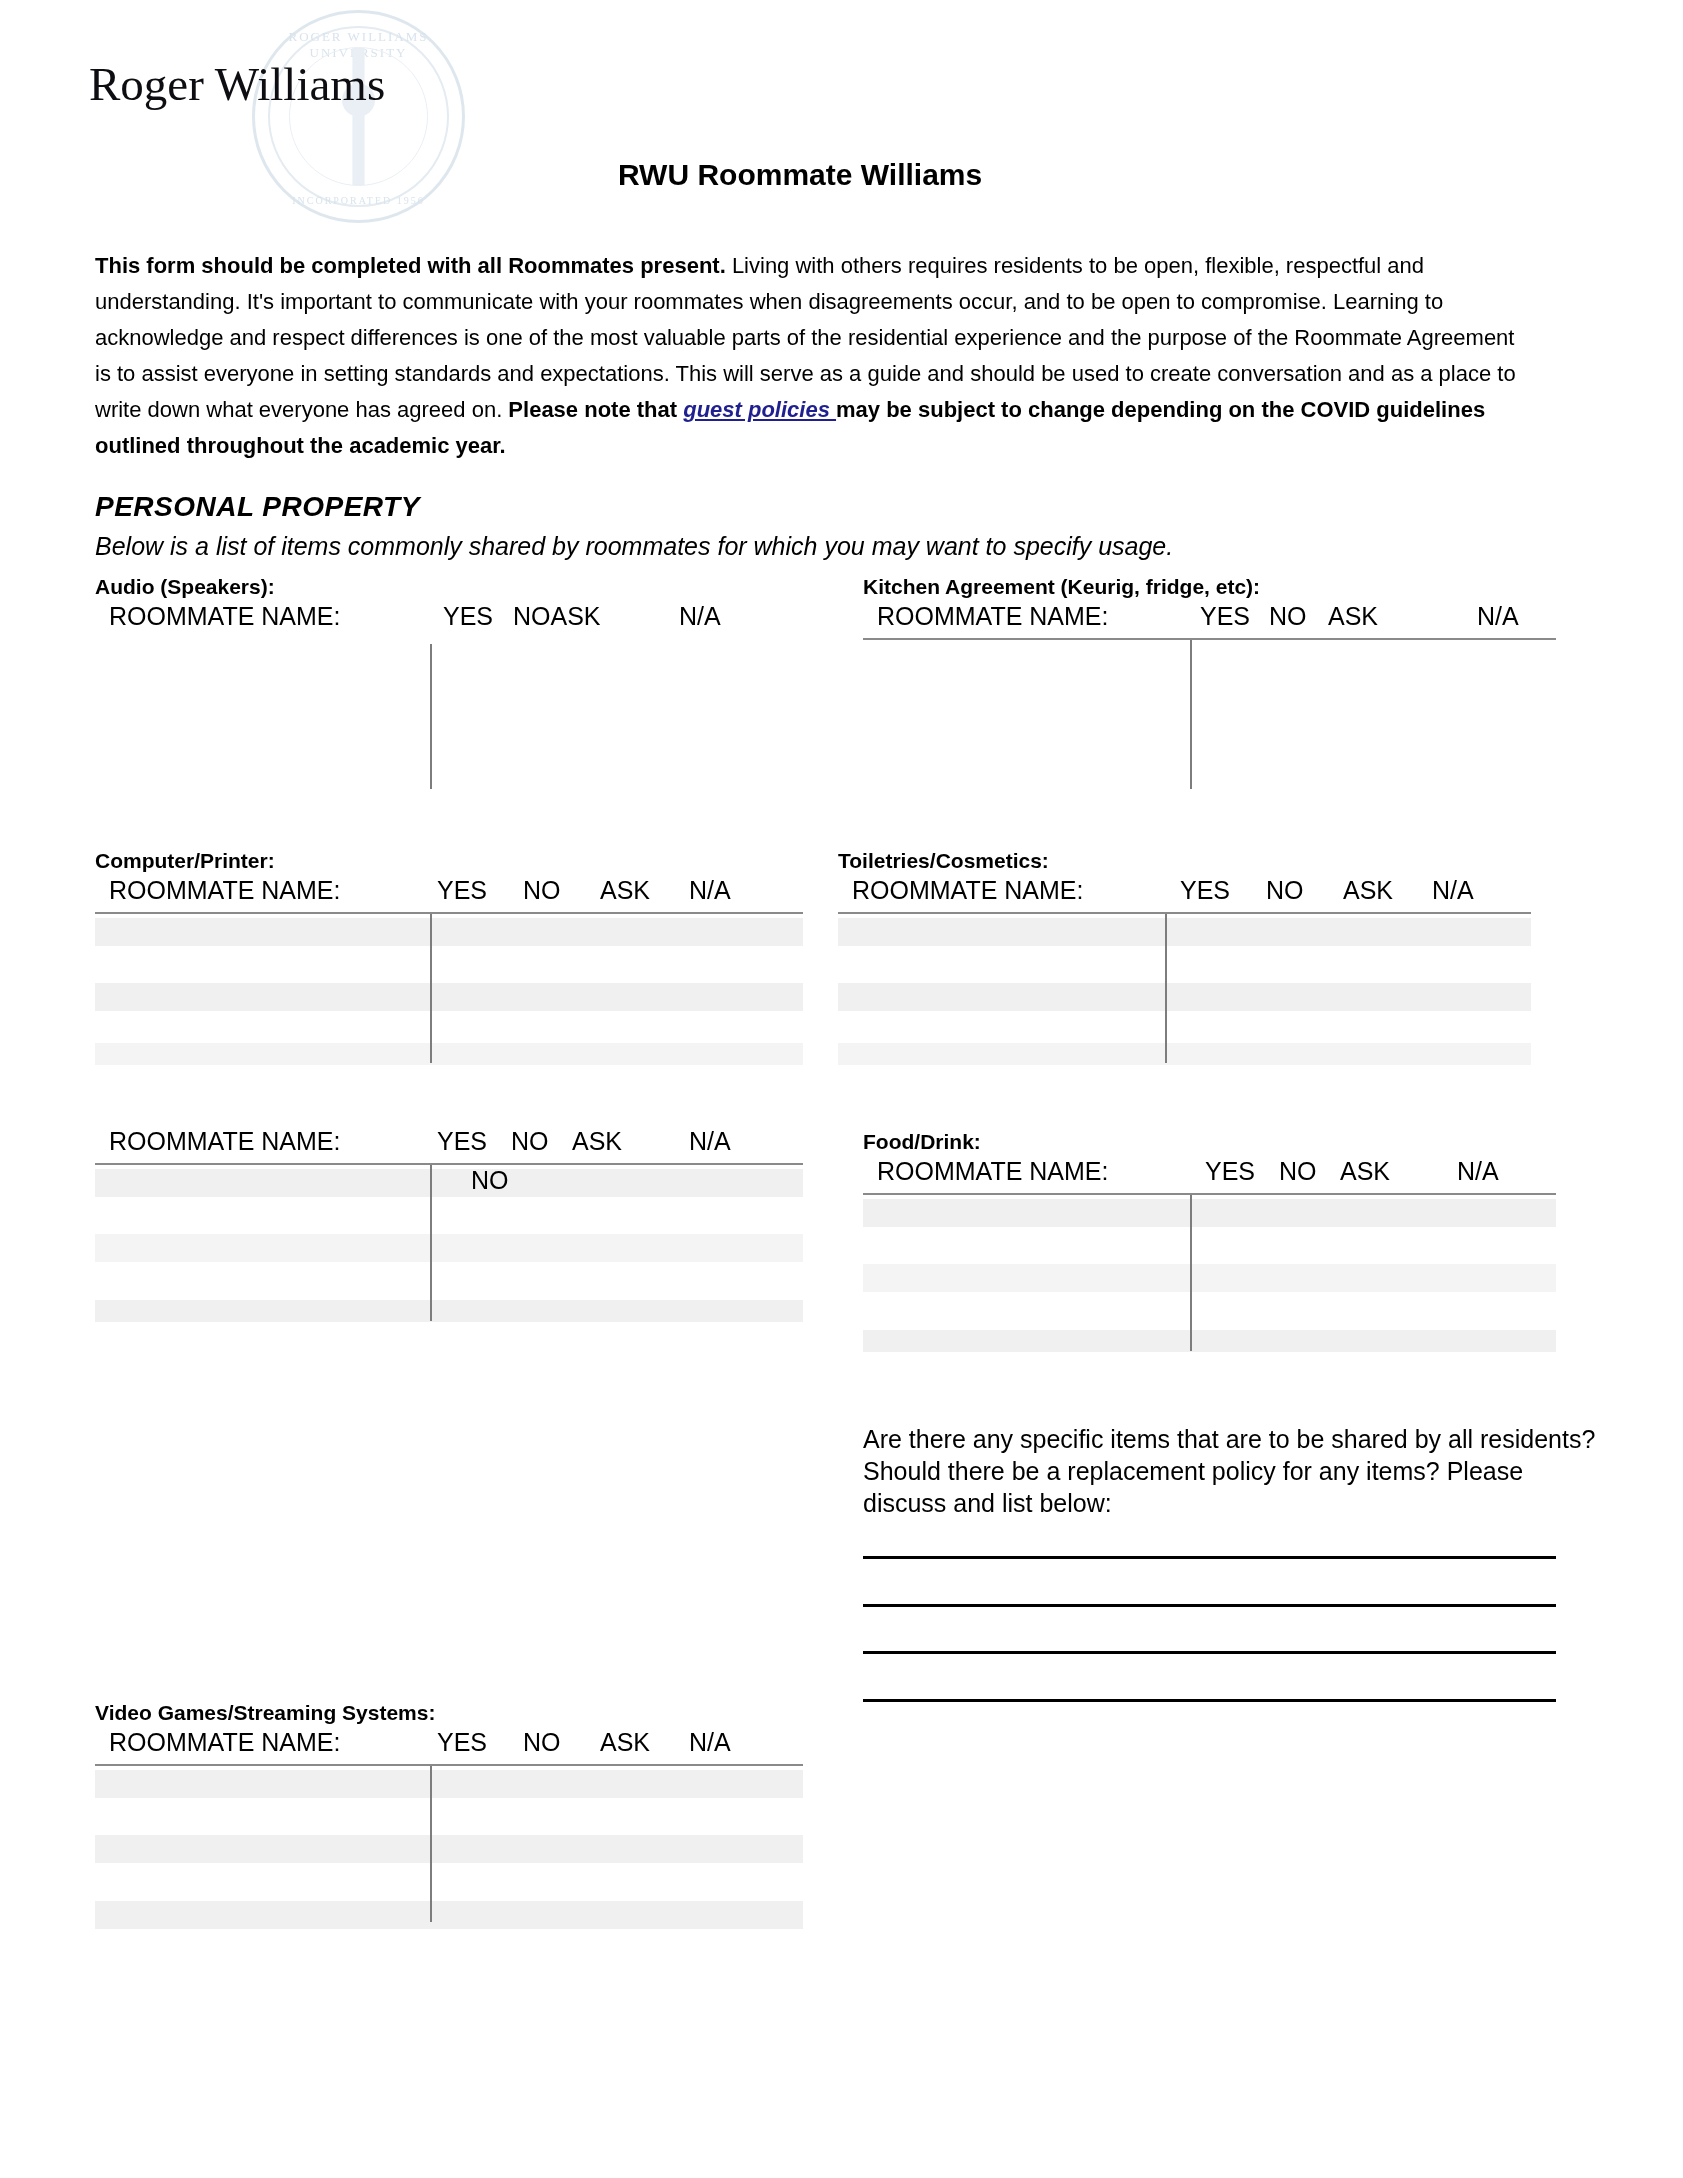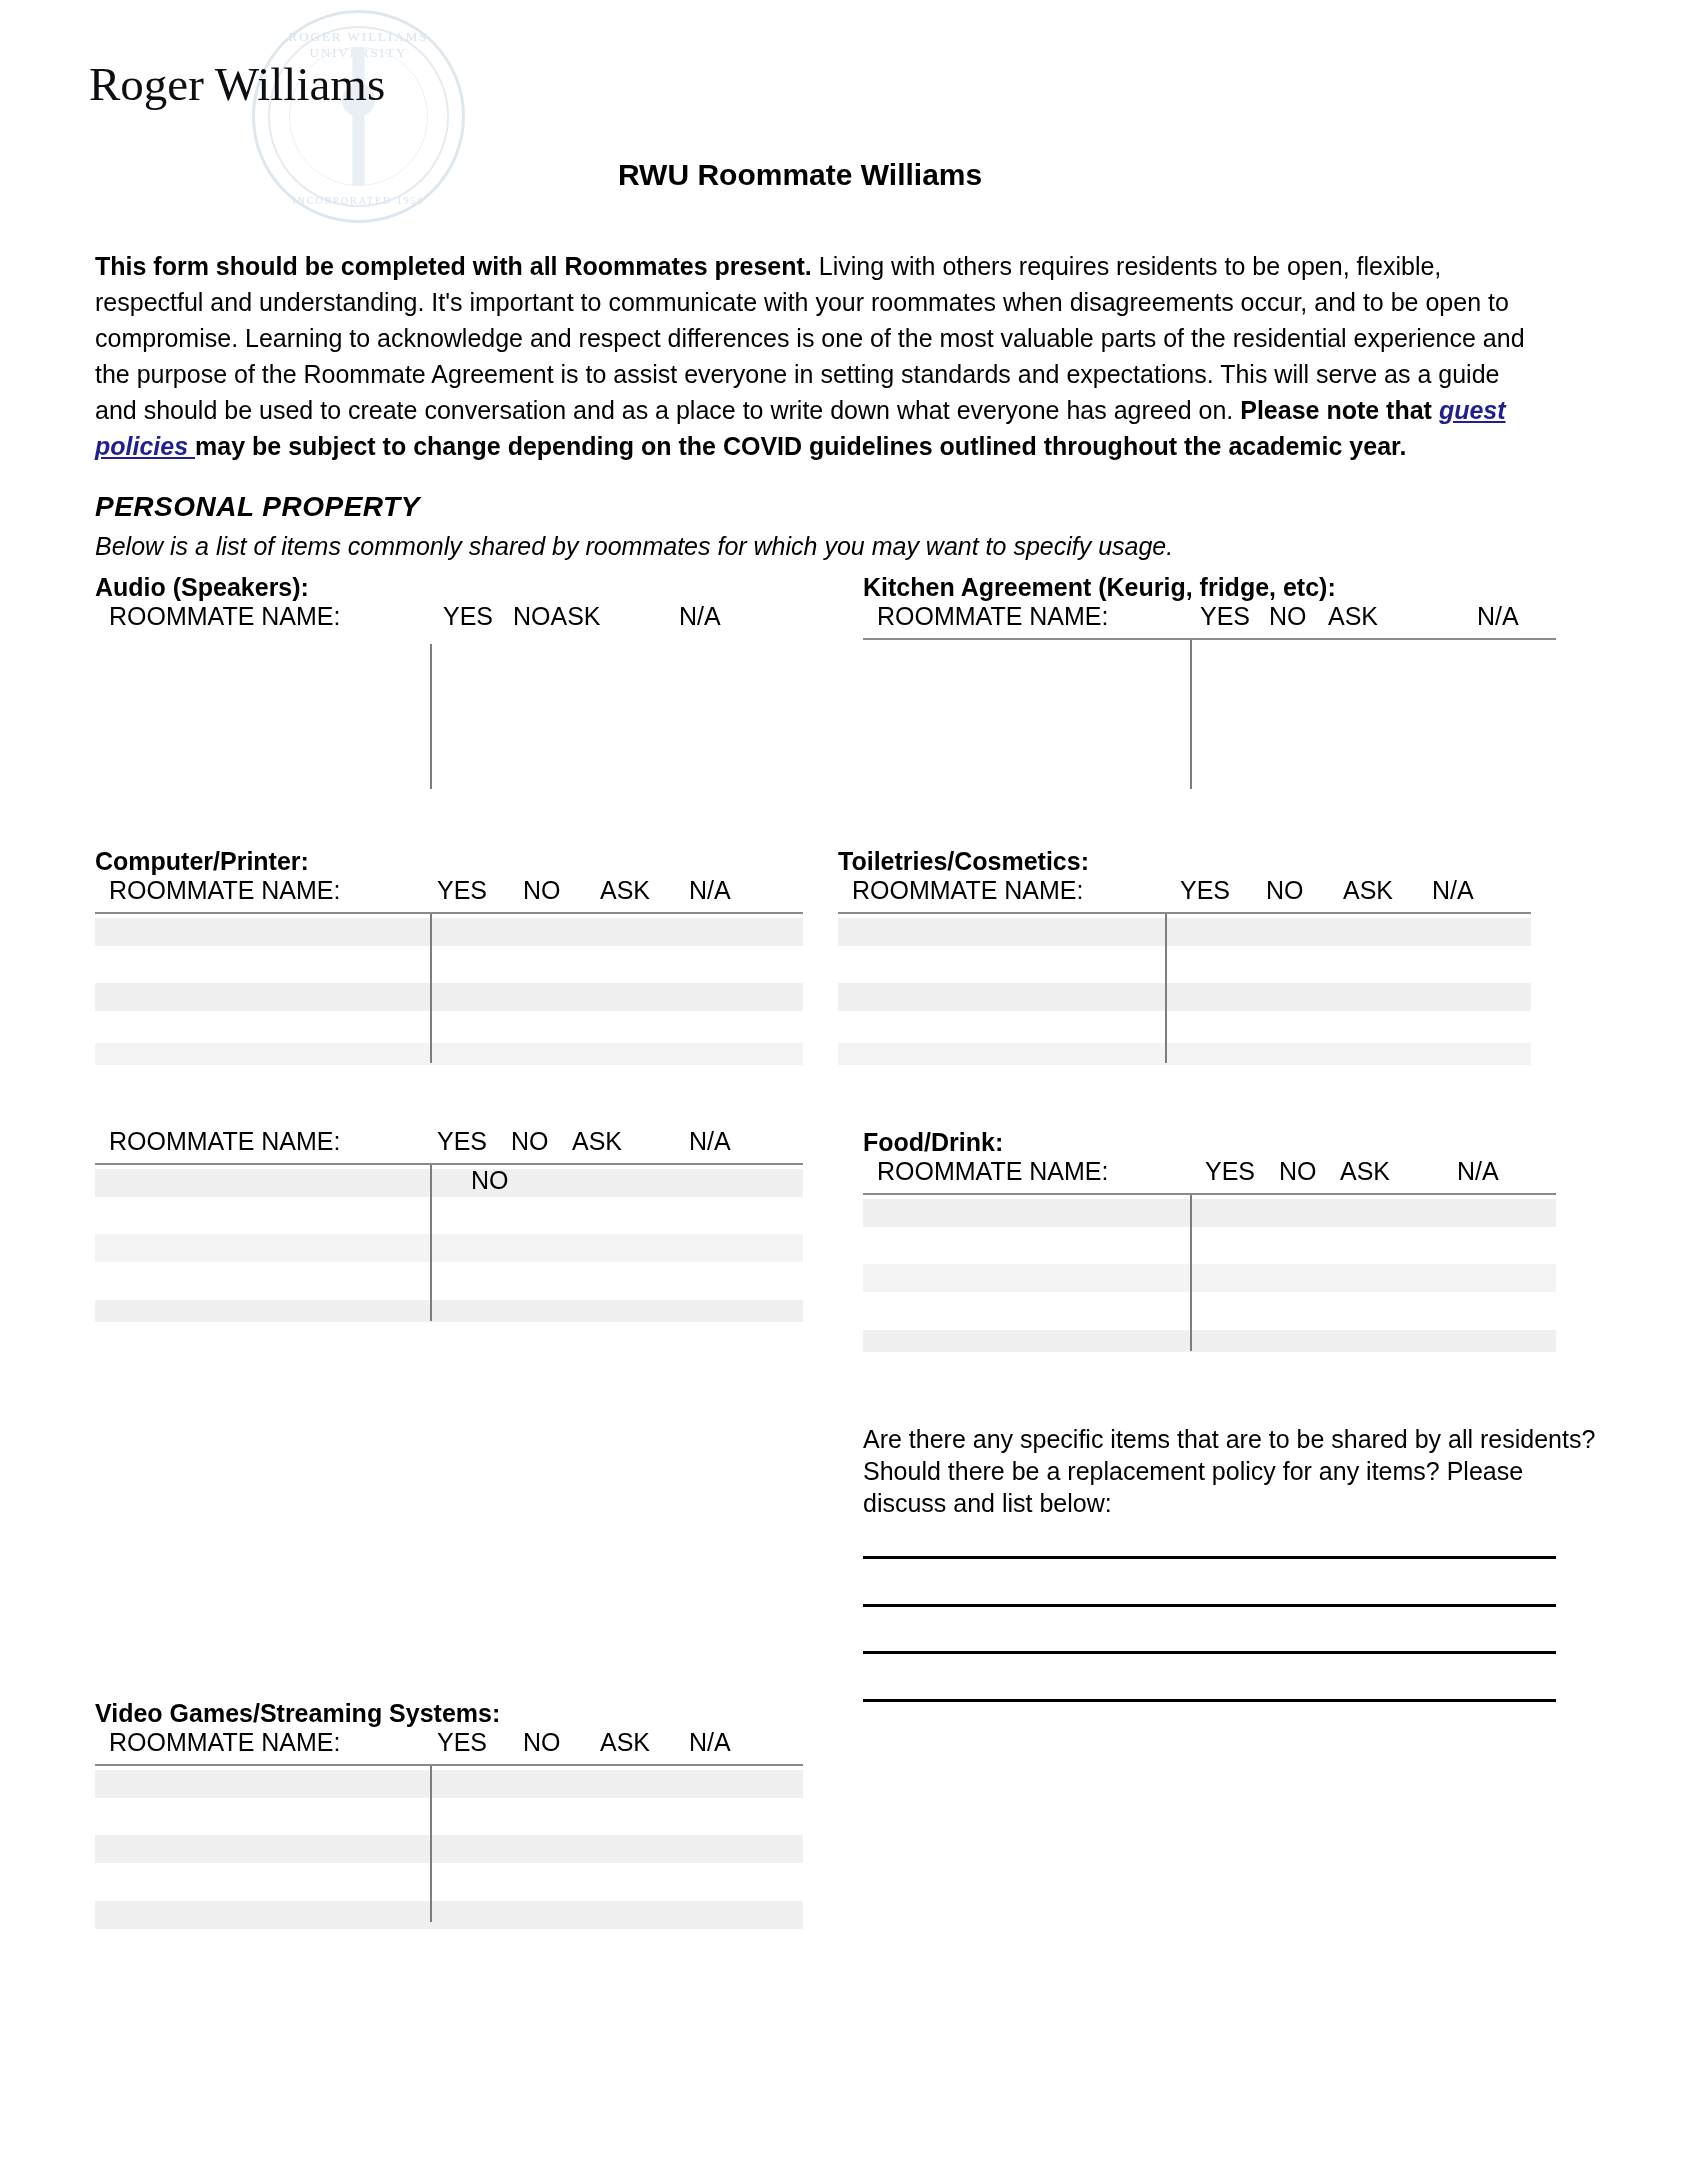--- a/index.html
+++ b/index.html
@@ -126,21 +126,21 @@
     font-weight: bold;
     white-space: nowrap;
   }
 
   
   .intro {
     position: absolute;
     left: 95px;
     top: 248px;
     width: 1435px;
-    font-size: 25px;
+    font-size: 22px;
     line-height: 36px;
     text-align: left;
   }
   .intro b { font-weight: bold; }
   .glink {
     color: #1f1f8f;
     font-weight: bold;
     font-style: italic;
     text-decoration: underline;
   }
@@ -161,21 +161,21 @@
     top: 532px;
     font-size: 25px;
     font-style: italic;
   }
 
   
   .tbl {
     position: absolute;
   }
   .tbl-title {
-    font-size: 25px;
+    font-size: 21px;
     font-weight: bold;
     white-space: nowrap;
     line-height: 30px;
   }
   .tbl-head {
     position: relative;
     height: 36px;
     font-size: 25px;
     white-space: nowrap;
   }

